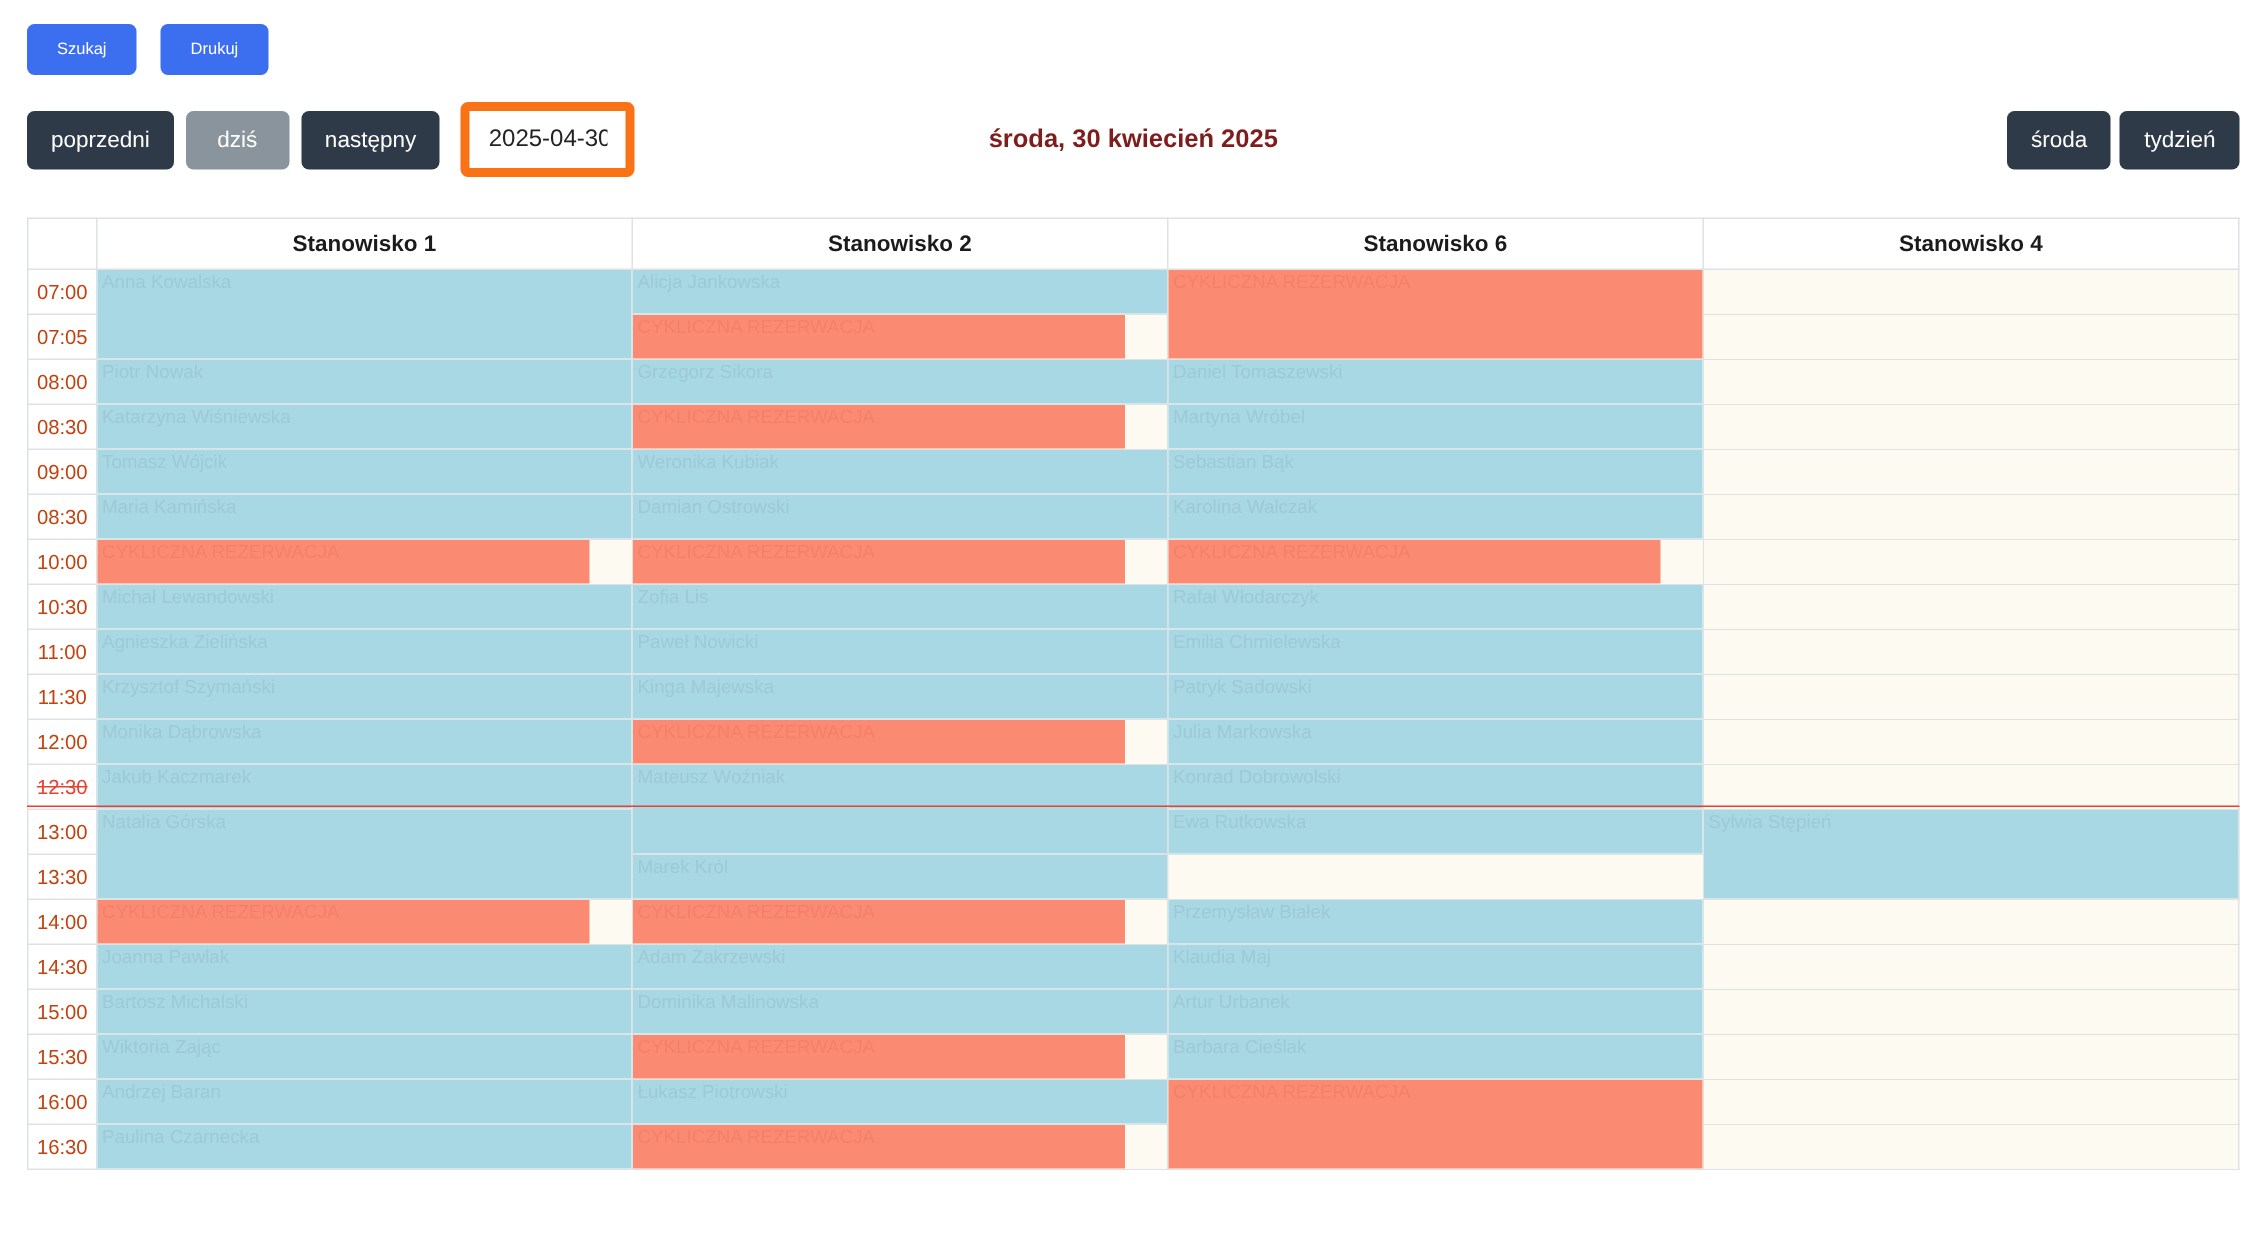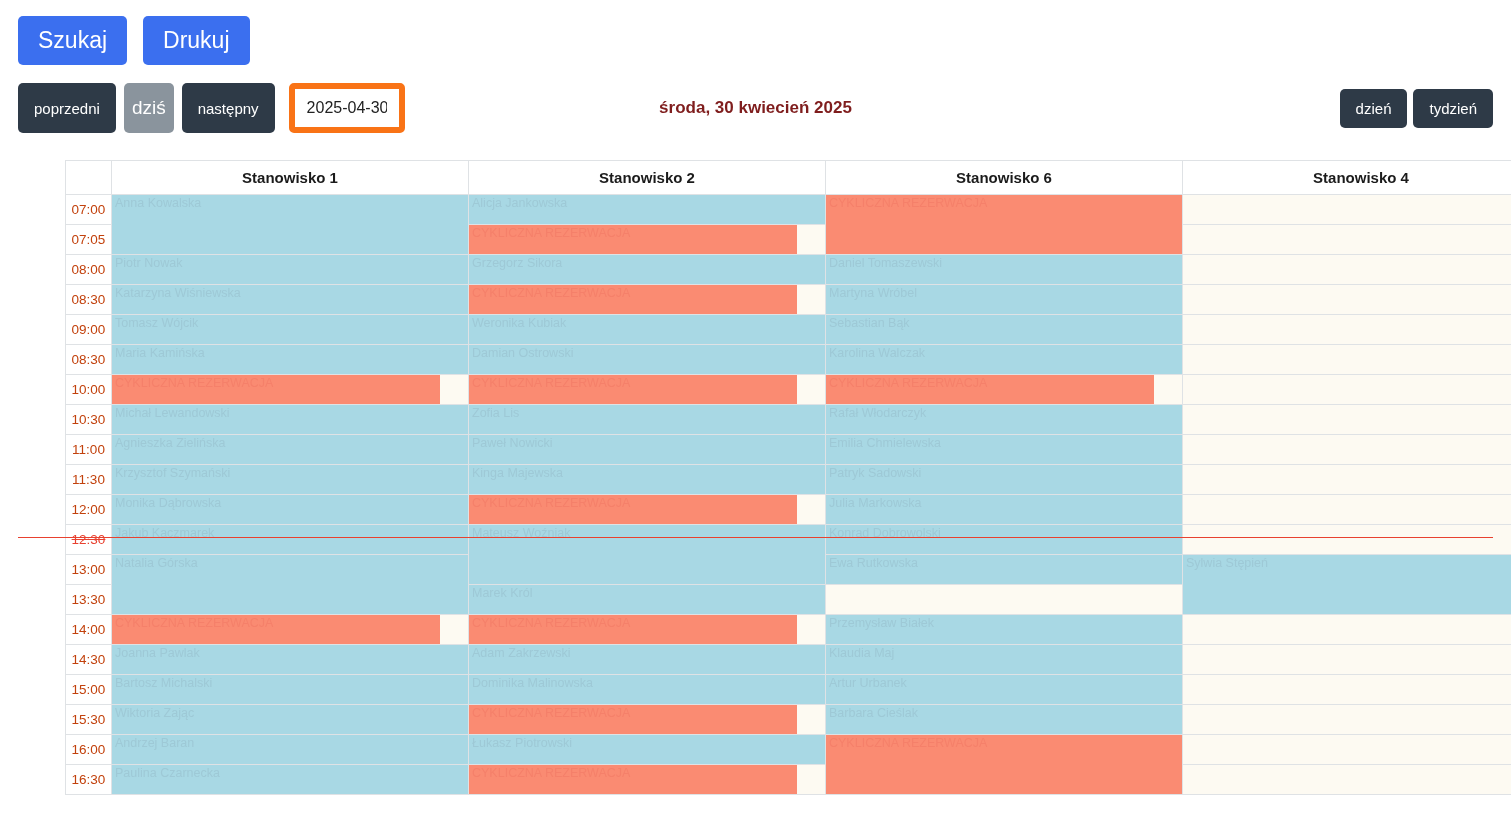--- a/index.html
+++ b/index.html
@@ -12,53 +12,53 @@
   }
   .page { width: 1511px; position: relative; }
 
   
   .topbar { padding: 16px 0 0 18px; display: flex; gap: 16px; }
   .btn-primary {
     background: #3b6fef;
     color: #fff;
     border: none;
     border-radius: 5px;
-    font-size: 23px;
+    font-size: 11px;
     padding: 11px 20px;
     cursor: pointer;
     font-family: "Liberation Sans", sans-serif;
   }
 
   
   .navrow {
     margin-top: 22px;
     padding: 0 18px;
     display: flex;
     align-items: center;
     position: relative;
     height: 42px;
   }
-  .nav-left { display: flex; gap: 8px; }
+  .nav-left { display: flex; align-items: center; gap: 8px; }
   .btn-dark {
     background: #2e3a47;
     color: #fff;
     border: none;
     border-radius: 5px;
     font-size: 15px;
     padding: 11px 16px;
     cursor: pointer;
     font-family: "Liberation Sans", sans-serif;
   }
   .btn-grey {
     background: #8a949d;
     color: #fff;
     border: none;
     border-radius: 5px;
-    font-size: 19px;
-    padding: 11px 8px;
+    font-size: 15px;
+    padding: 11px 21px;
     cursor: pointer;
     font-family: "Liberation Sans", sans-serif;
   }
   .date-input {
     border: 6px solid #f97316;
     border-radius: 5px;
     padding: 10px 12px;
     font-size: 16px;
     width: 116px;
     margin-left: 6px;
@@ -74,21 +74,21 @@
     color: #7f1d1d;
     pointer-events: none;
   }
   .nav-right {
     margin-left: auto;
     display: flex;
     gap: 6px;
   }
 
   
-  .sched-wrap { padding: 11px 18px; margin-top: 20px; margin-left: 47px; }
+  .sched-wrap { padding: 11px 18px; margin-top: 20px; }
   table.sched {
     border-collapse: collapse;
     width: 1475px;
     table-layout: fixed;
   }
   table.sched th, table.sched td {
     border: 1px solid #dfe2e5;
   }
   table.sched thead th {
     font-size: 15px;
@@ -166,21 +166,21 @@
 
   <div class="navrow">
     <div class="nav-left">
       <button class="btn-dark">poprzedni</button>
       <button class="btn-grey">dziś</button>
       <button class="btn-dark">następny</button>
       <input class="date-input" type="text" value="2025-04-30" style="">
     </div>
     <div class="nav-title">środa, 30 kwiecień 2025</div>
     <div class="nav-right">
-      <button class="btn-dark">dzień</button>
+      <button class="btn-dark">środa</button>
       <button class="btn-dark">tydzień</button>
     </div>
   </div>
 
   <div class="sched-wrap">
     <table class="sched">
       <colgroup>
         <col class="timecol">
         <col class="stcol">
           <col class="stcol">

